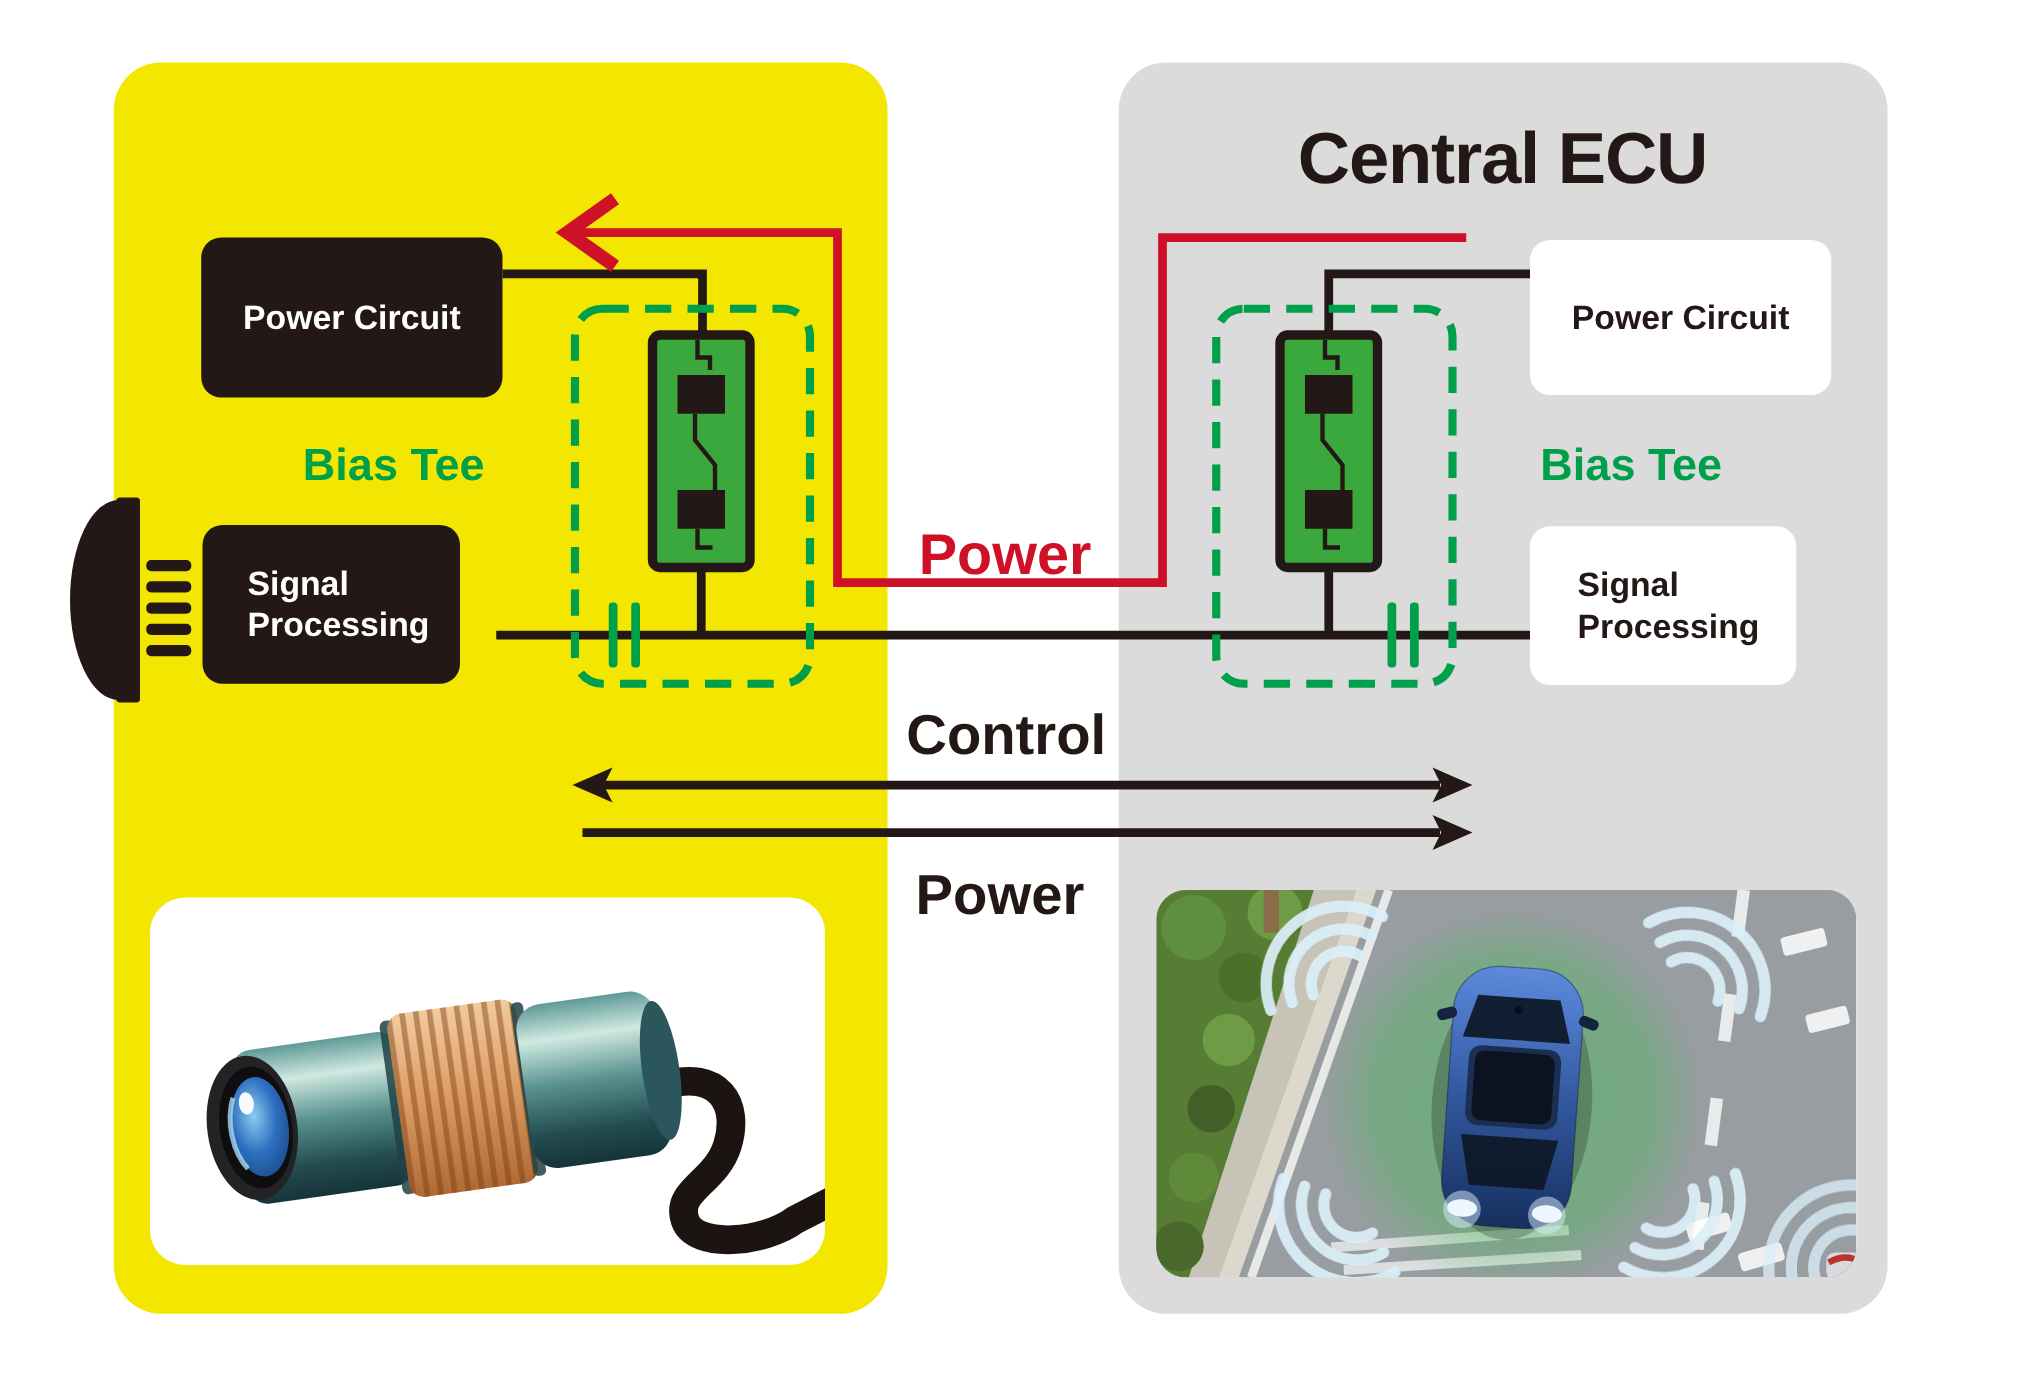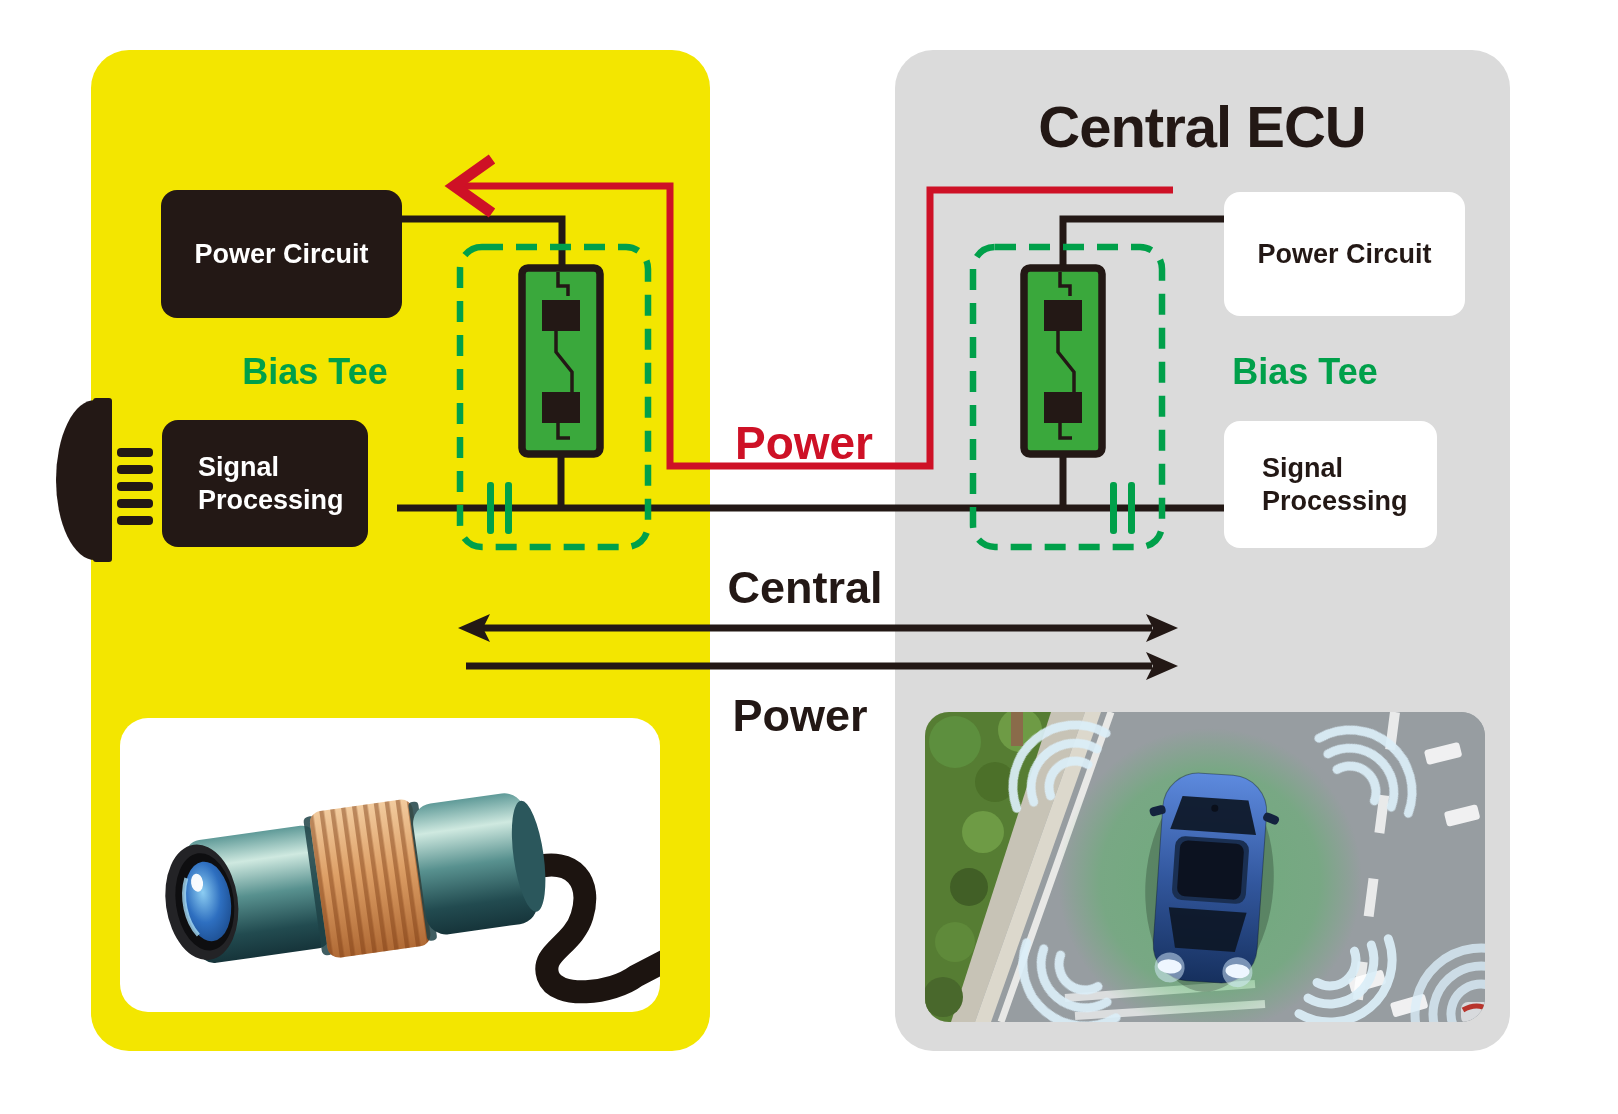--- a/index.html
+++ b/index.html
@@ -113,21 +113,21 @@
 
   <div class="blackbox" style="left:161px;top:190px;width:241px;height:128px;">Power Circuit</div>
   <div class="blackbox leftalign" style="left:162px;top:420px;width:235px;height:127px;padding-left:36px;width:170px;">Signal Processing</div>
   <div class="biastee" style="left:195px;top:348px;">Bias Tee</div>
 
   <div class="whitebox" style="left:1224px;top:192px;width:241px;height:124px;">Power Circuit</div>
   <div class="whitebox leftalign" style="left:1224px;top:421px;height:127px;padding-left:38px;width:175px;">Signal Processing</div>
   <div class="biastee" style="left:1185px;top:348px;">Bias Tee</div>
 
   <div class="linklabel label-power">Power</div>
-  <div class="linklabel label-control">Central</div>
+  <div class="linklabel label-control">Control</div>
   <div class="linklabel label-data">Power</div>
 
   <div class="card card-camera">
     <svg width="540" height="294" viewBox="0 0 540 294">
       <defs>
         <linearGradient id="tealG" x1="0" y1="0" x2="0" y2="1">
           <stop offset="0" stop-color="#5f9a98"></stop>
             <stop offset="0.22" stop-color="#cfe9e0"></stop>
           <stop offset="0.5" stop-color="#58918f"></stop>
             <stop offset="0.8" stop-color="#224b50"></stop>

